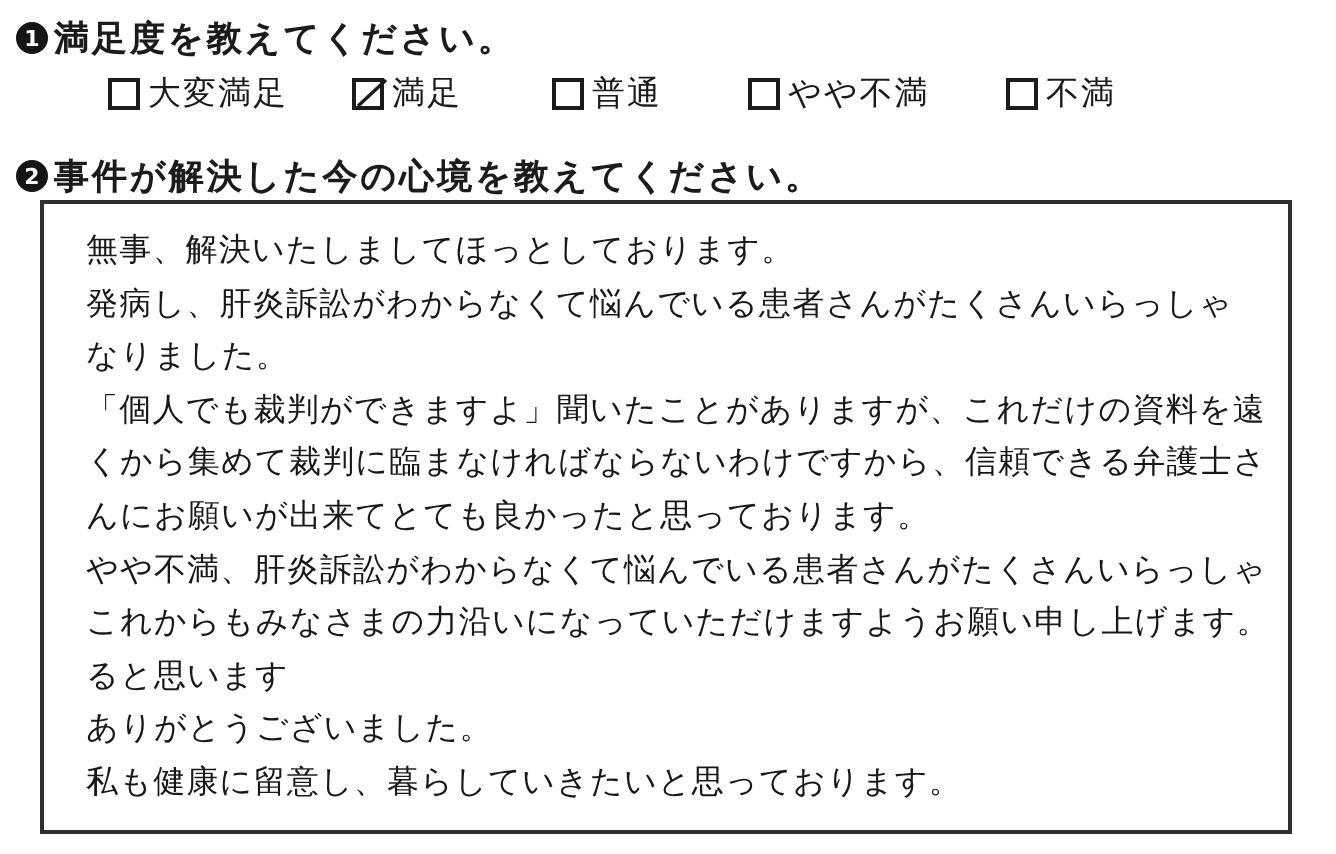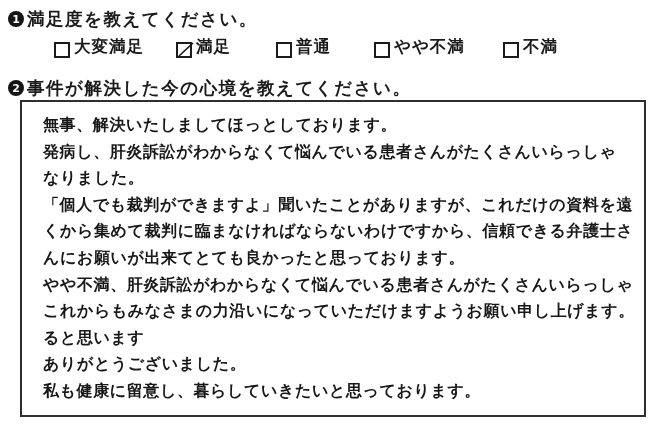--- a/index.html
+++ b/index.html
@@ -48,24 +48,24 @@
     position: absolute;
     top: 36px;
     left: 0;
     width: 668px;
     height: 24px;
   }
   .option {
     position: absolute;
     top: 0;
     display: inline-flex;
-    align-items: flex-end;
+    align-items: center;
     gap: 4px;
     font-size: 16.5px;
-    font-weight: 700;
+    font-weight: 400;
     letter-spacing: 1px;
     white-space: nowrap;
     padding-left: 41px;
   }
   .checkbox {
     position: relative;
     display: inline-block;
     width: 12px;
     height: 12px;
     border: 2px solid #1b1b1b;
@@ -84,21 +84,21 @@
     left: 20px;
     top: 100px;
     width: 626px;
     height: 317px;
     border: 2px solid #2e2e2e;
     box-sizing: border-box;
     padding: 10px 14px 0 21px;
   }
   .answer-line {
     font-size: 16px;
-    font-weight: 700;
+    font-weight: 400;
     line-height: 26.6px;
     letter-spacing: 0.6px;
     white-space: nowrap;
     color: #181818;
   }
 </style>
 </head>
 <body>
 
 <div class="sheet">

